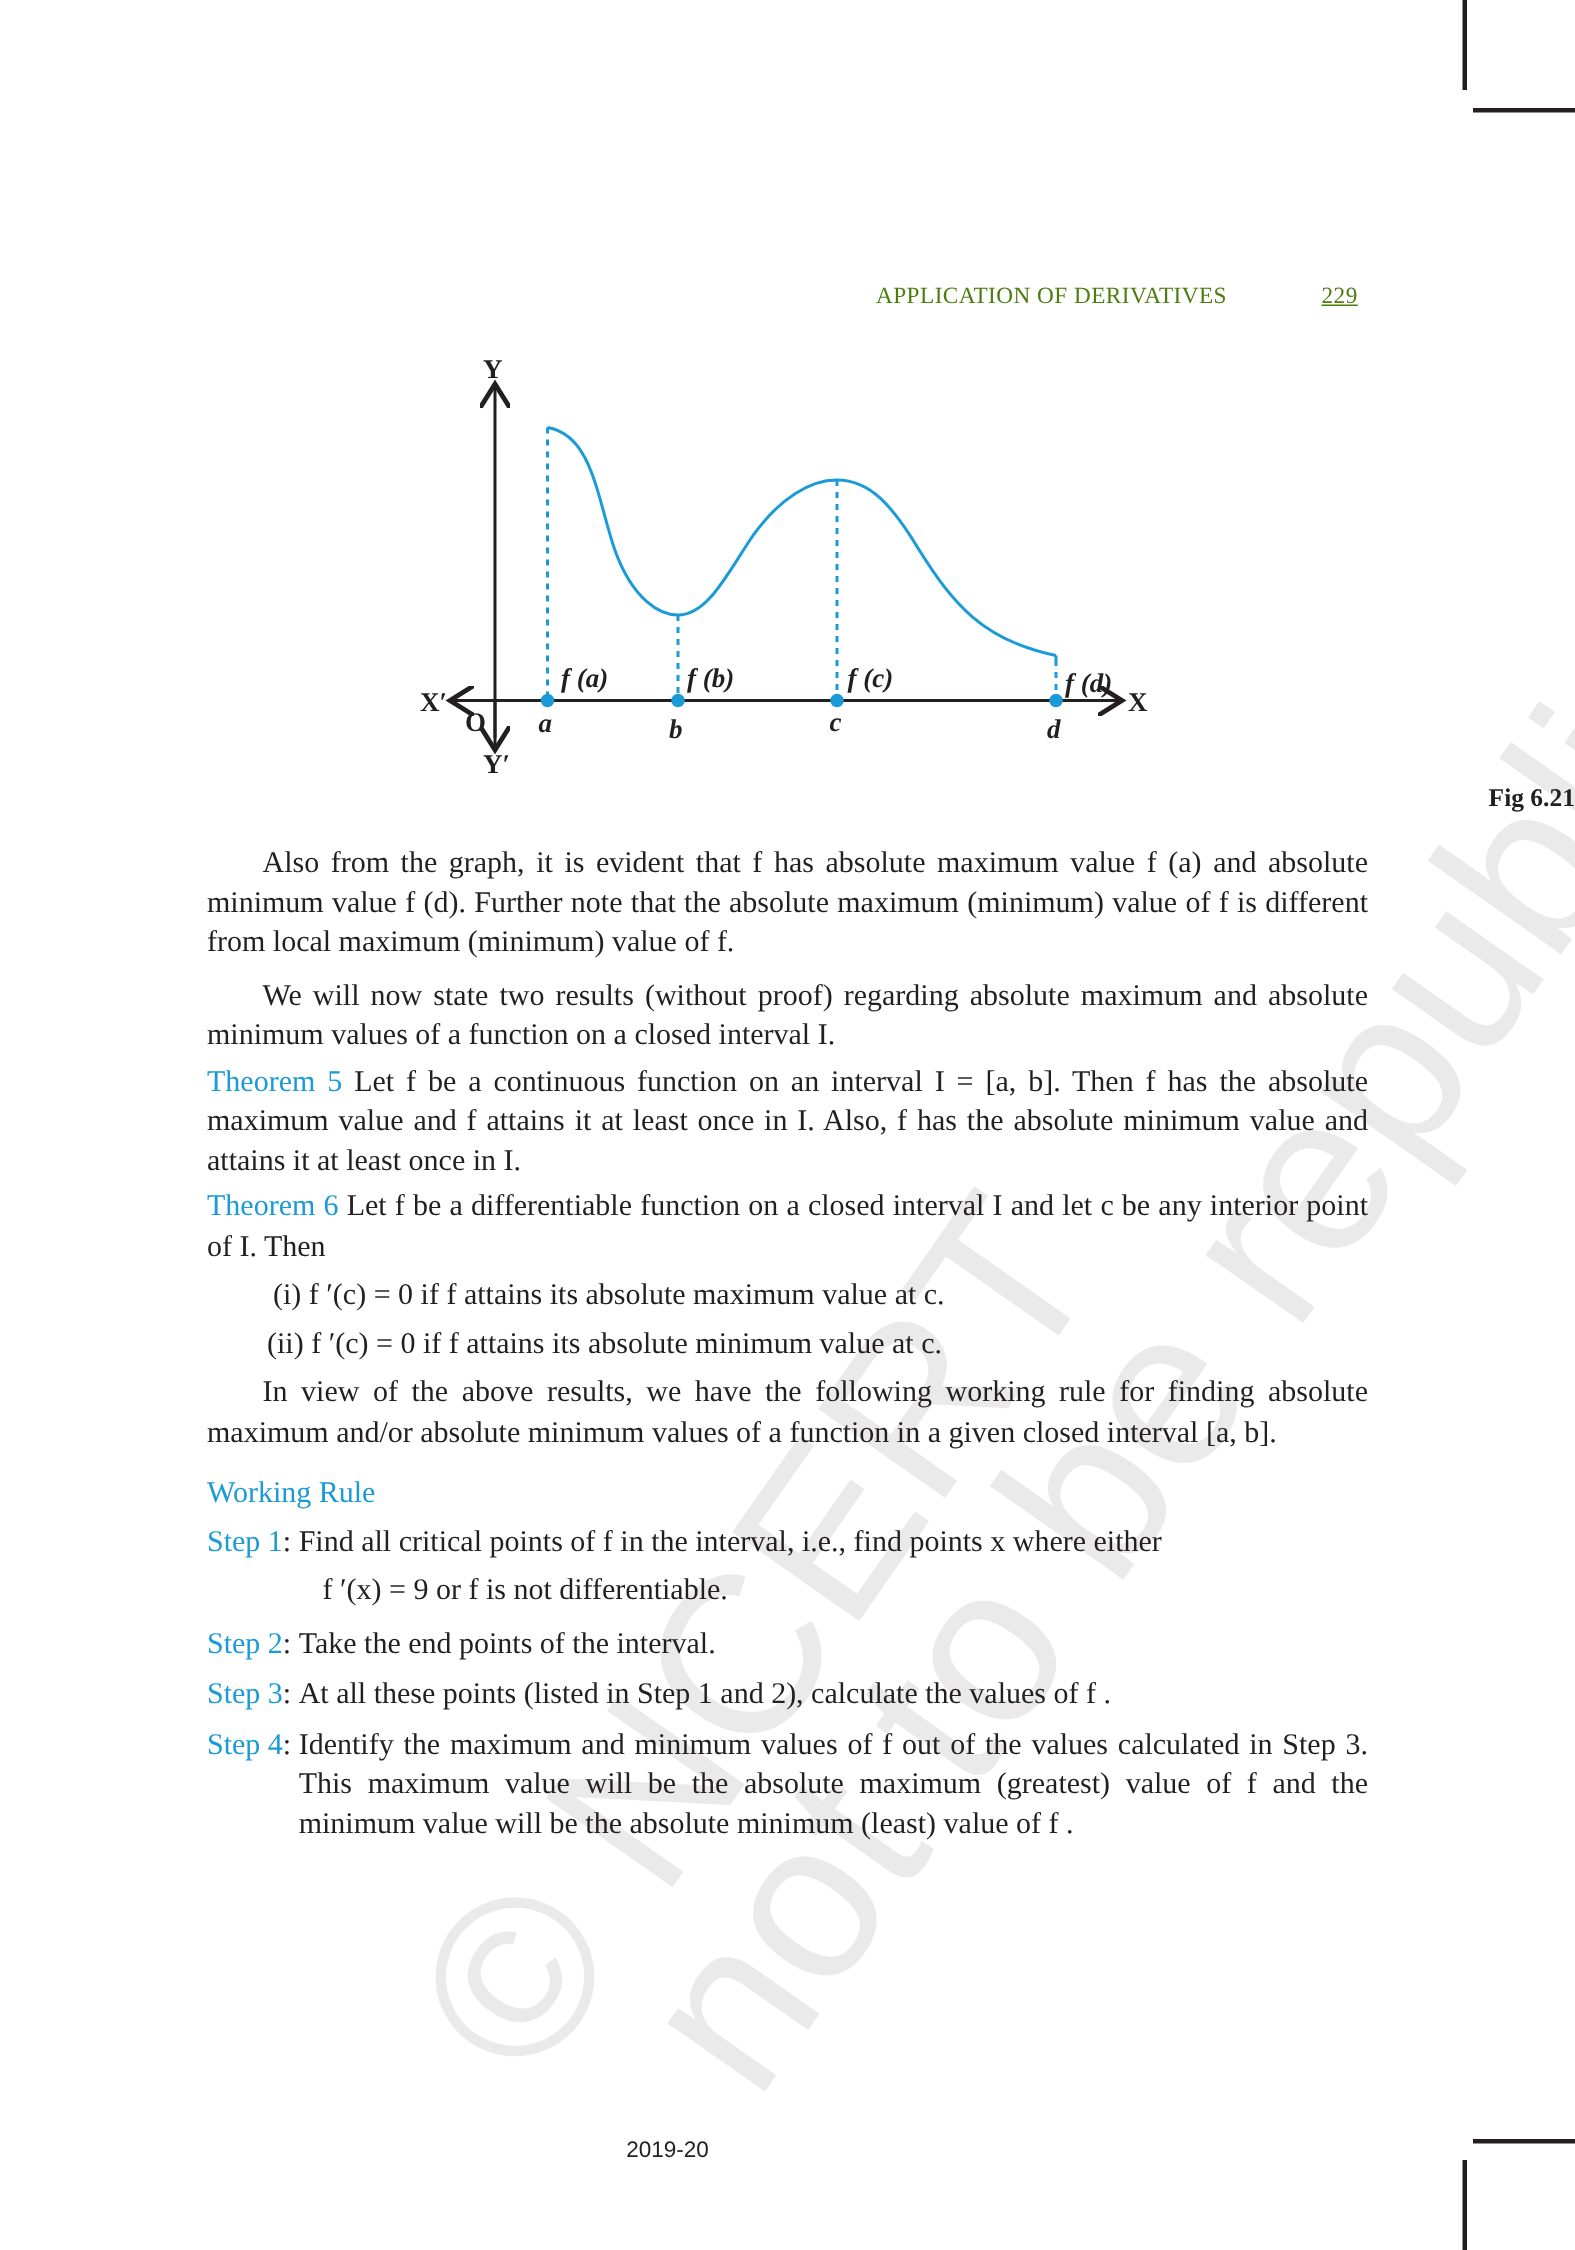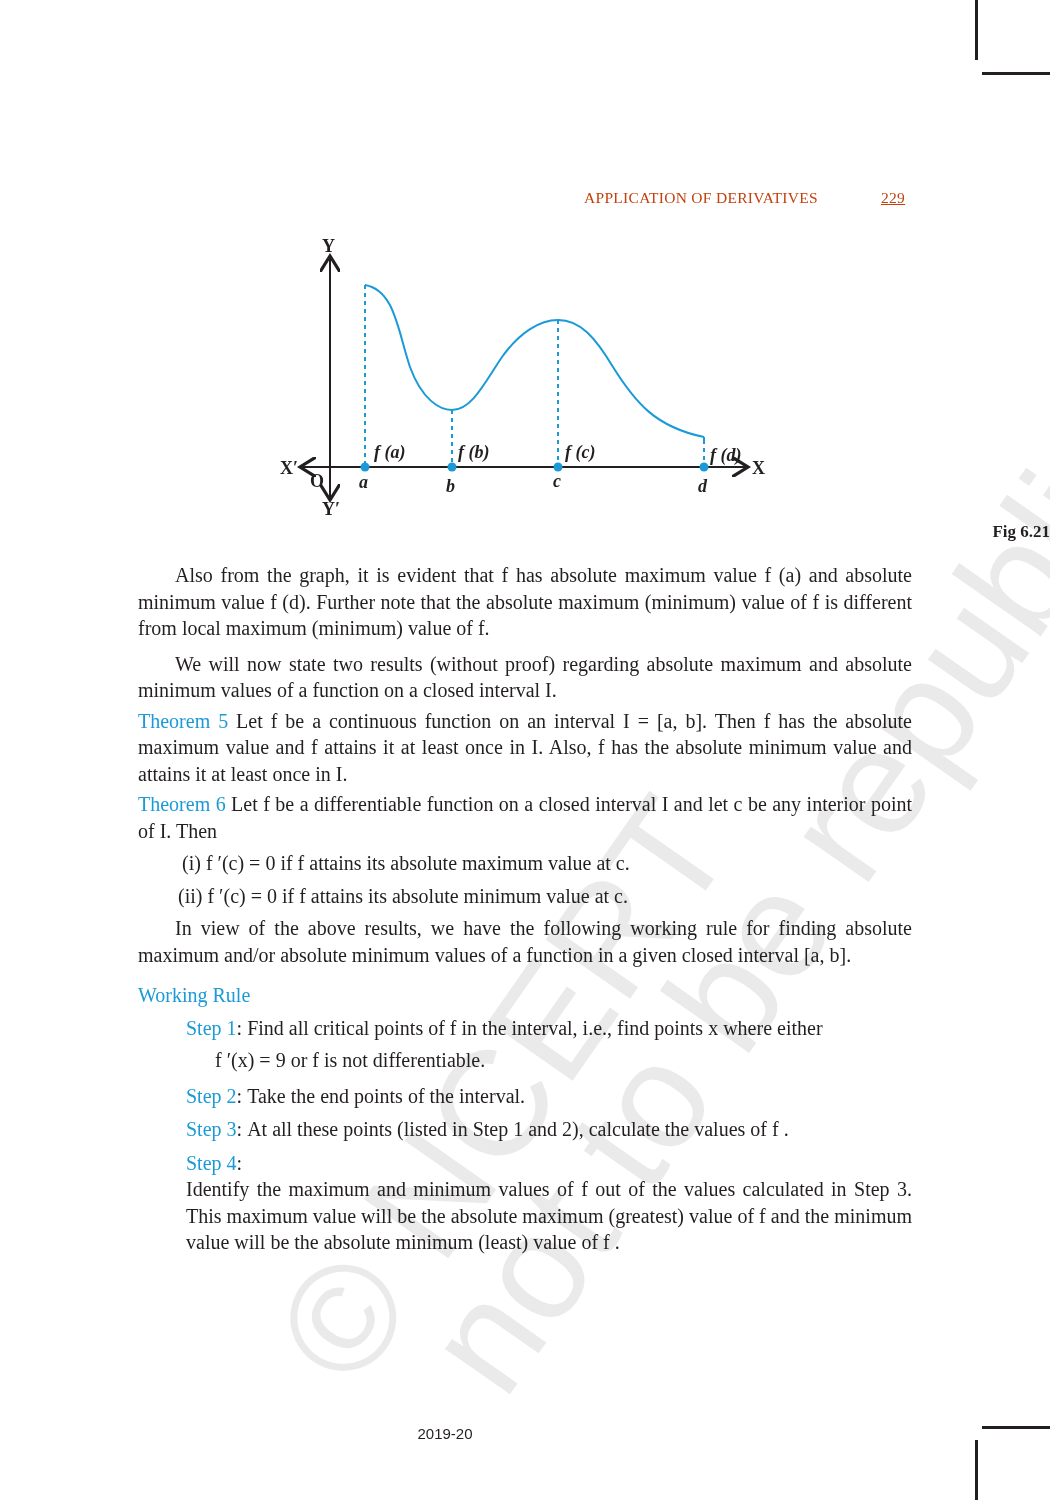--- a/index.html
+++ b/index.html
@@ -4,37 +4,37 @@
 <style>
   html, body { margin: 0; padding: 0; }
   body {
     width: 1050px; height: 1500px; position: relative; overflow: hidden;
     background: #ffffff; color: #231f20;
     font-family: "Liberation Serif", "DejaVu Serif", serif;
   }
   .crop { position: absolute; background: #231f20; }
   .header {
     position: absolute; top: 189px; left: 584px; font-size: 15.5px;
-    letter-spacing: 0.3px; color: #c2410c;
+    letter-spacing: 0.3px; color: #4d7c0f;
   }
   .header .num { position: absolute; left: 297px; top: 0; text-decoration: underline; }
   .figure { position: absolute; left: 270px; top: 232px; width: 520px; height: 300px; }
   .figcap {
     position: absolute; top: 522px; left: 0; width: 1050px; text-align: right;
     font-weight: bold; font-size: 17px;
   }
   .text {
     position: absolute; left: 138px; width: 774px; font-size: 20px; line-height: 26.5px;
     text-align: justify;
   }
   .text p { margin: 0; }
   .indent { text-indent: 37px; }
   .blue { color: #1a9ad6; font-weight: normal; }
   .item { padding-left: 44px; }
-  .step { display: flex; margin-left: 48px; }
+  .step { display: flex; }
   .step .lbl { white-space: nowrap; }
   .step .body { flex: 1; }
   .eq { padding-left: 77px; }
   .footer {
     position: absolute; top: 1425px; left: 0; width: 890px; text-align: center;
     font-family: "Liberation Sans", "DejaVu Sans", sans-serif; font-size: 15px;
   }
   .watermark {
     position: absolute; left: 150px; top: 640px; width: 1000px;
     font-family: "Liberation Sans", "DejaVu Sans", sans-serif; font-size: 150px;
@@ -124,19 +124,19 @@
   </div>
   <p class="eq" style="margin-top:6px;">f ′(x) = 9  or f  is not differentiable.</p>
   <div class="step" style="margin-top:9px;">
     <span class="lbl"><span class="blue">Step 2</span>:&nbsp;</span>
     <span class="body">Take the end points of the interval.</span>
   </div>
   <div class="step" style="margin-top:7px;align-items:center;">
     <span class="lbl"><span class="blue">Step 3</span>:&nbsp;</span>
     <span class="body">At all these points (listed in Step 1 and 2), calculate the values of  f .</span>
   </div>
-  <div class="step" style="margin-top:7px;flex-direction:column;">
+  <div class="step" style="margin-top:7px;">
     <span class="lbl"><span class="blue">Step 4</span>:&nbsp;</span>
     <span class="body">Identify the maximum and minimum values of f out of the values calculated in Step 3. This maximum value will be the absolute maximum (greatest) value of f  and the minimum value will be the absolute minimum (least) value of  f .</span>
   </div>
 </div>
 
 <div class="footer">2019-20</div>
 
 </body></html>

